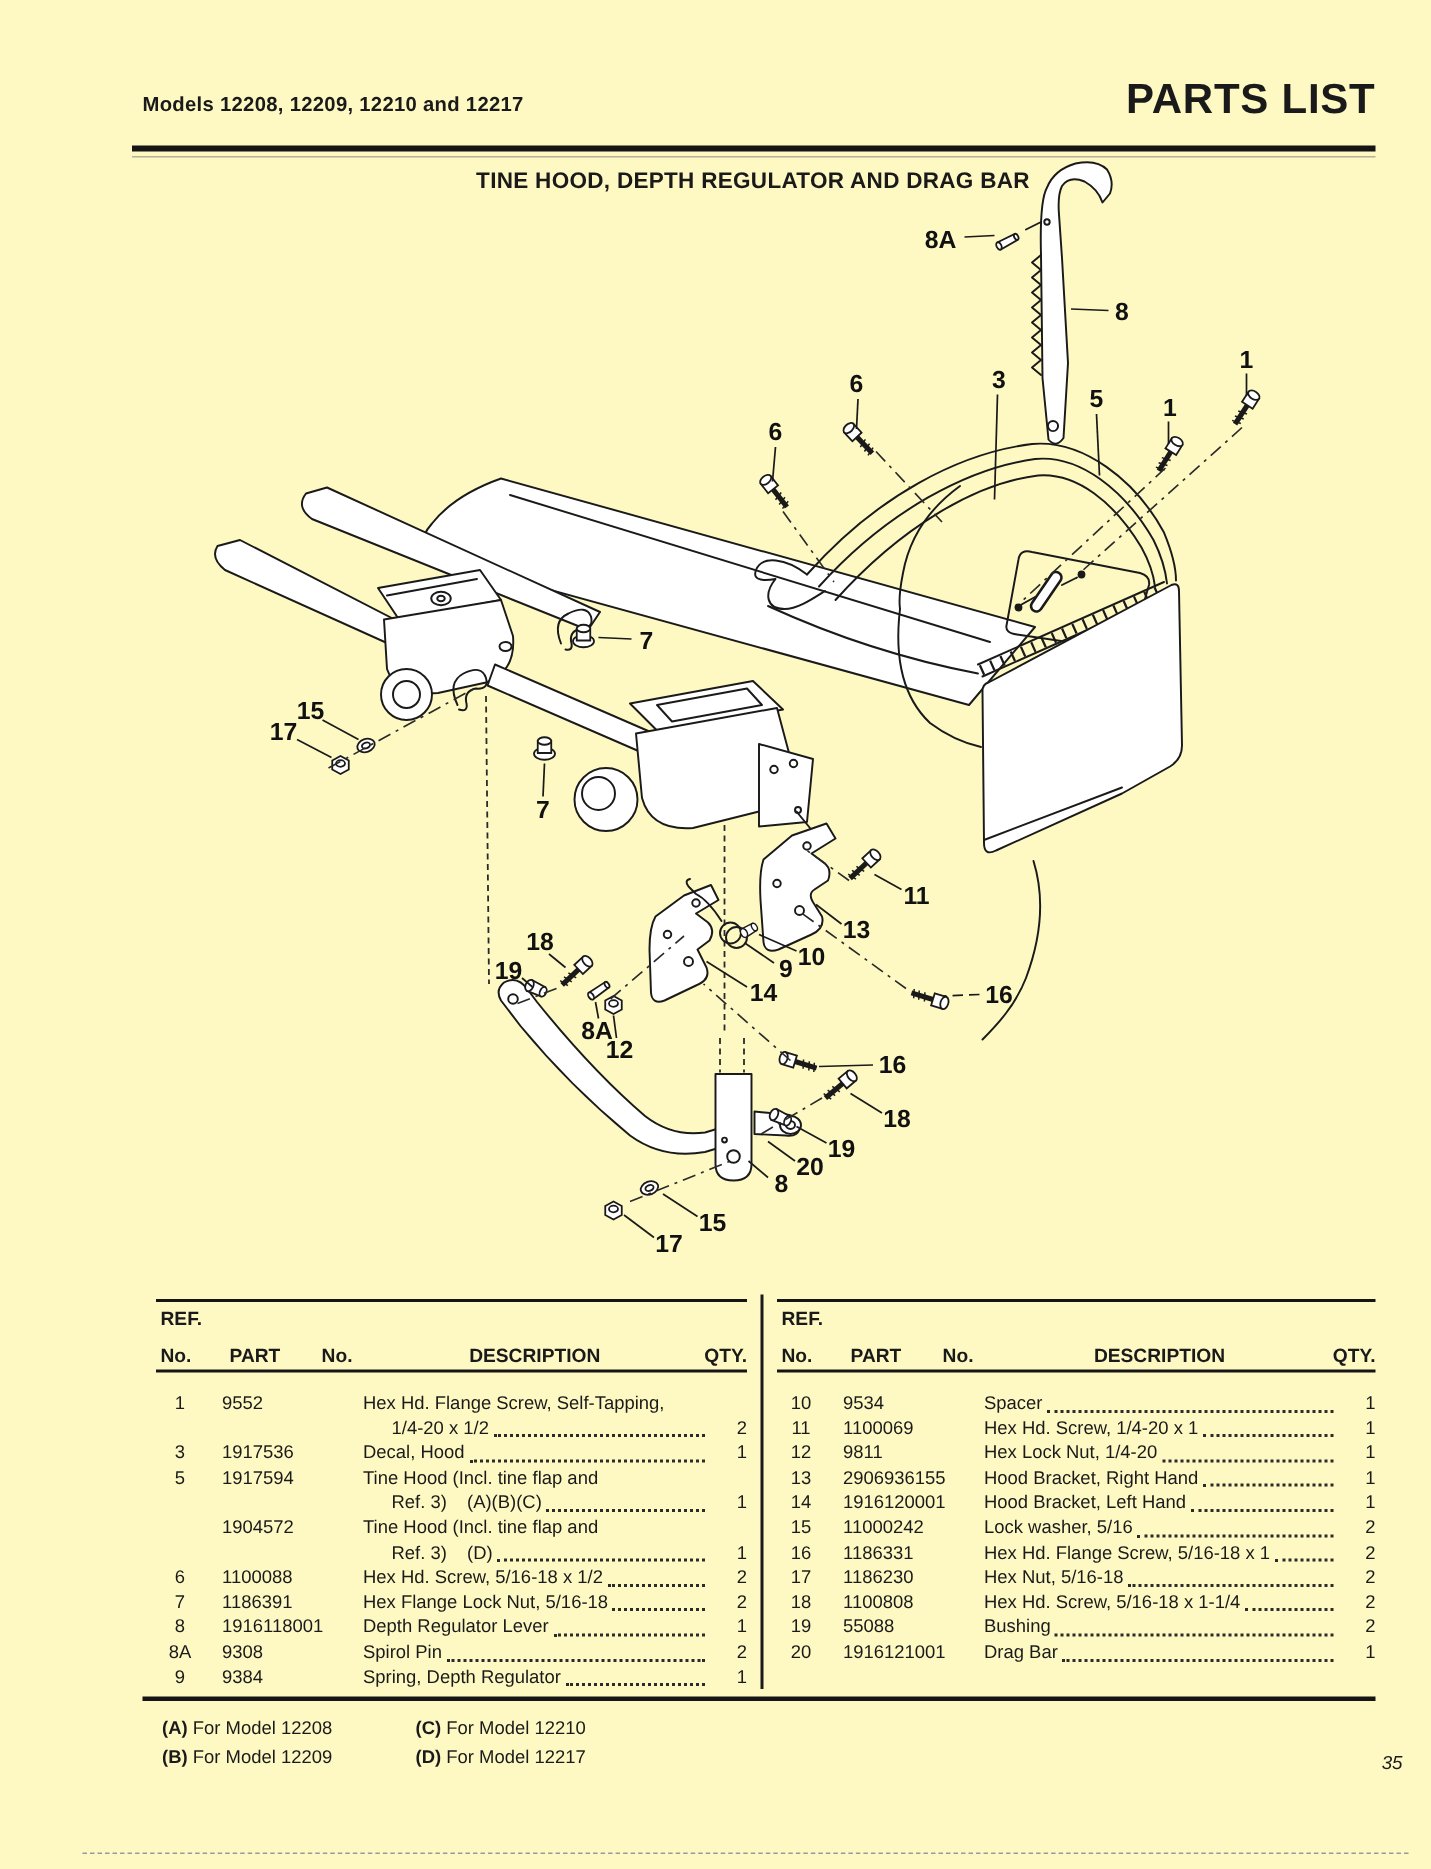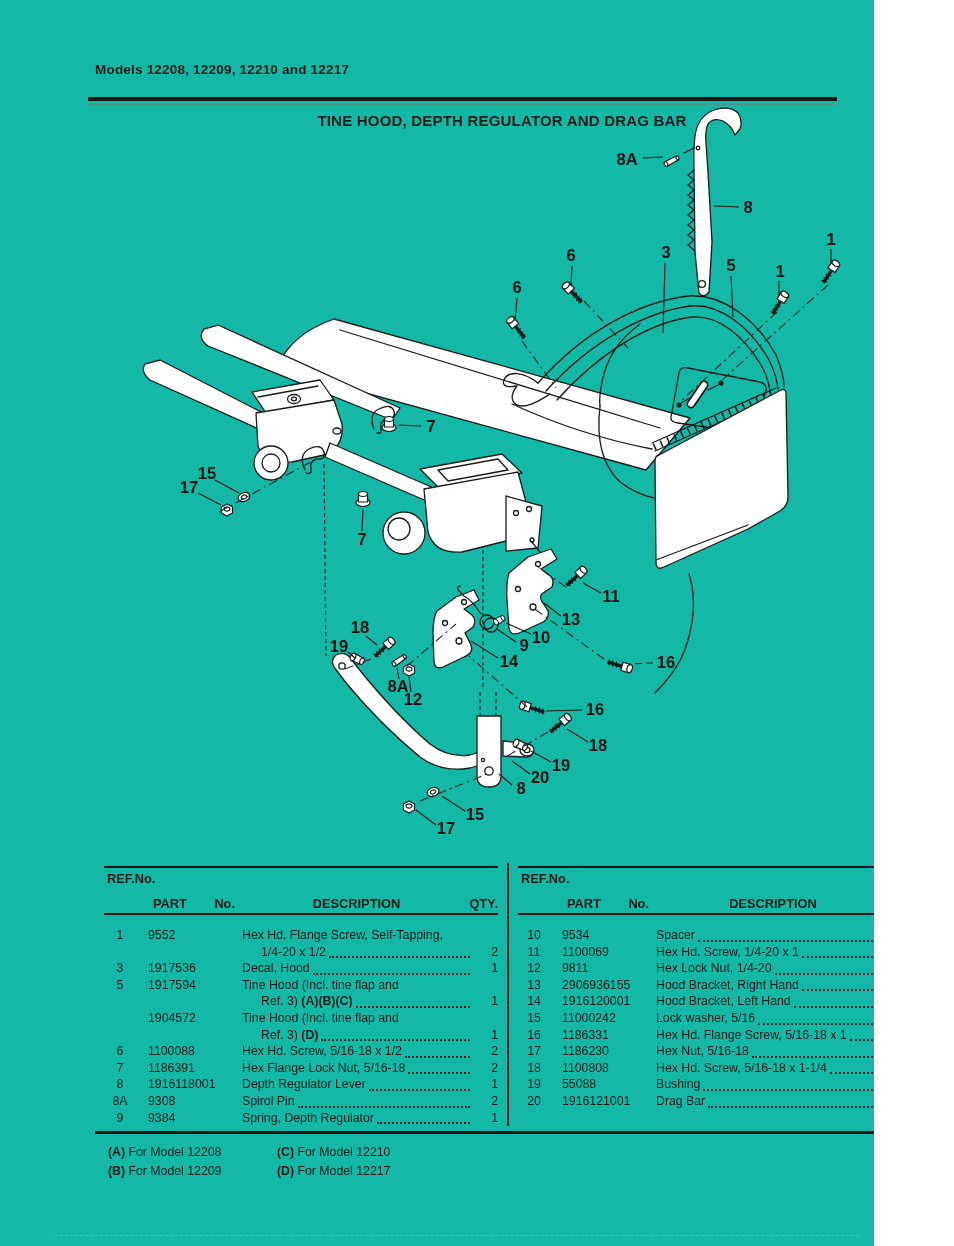--- a/index.html
+++ b/index.html
@@ -1,16 +1,16 @@
 <!DOCTYPE html>
 <html><head>
 <meta charset="utf-8">
 <style>
   html,body{margin:0;padding:0;background:#fff;}
-  .page{position:relative;width:874px;height:1246px;background:#14b8a6;overflow:hidden;
+  .page{position:relative;width:954px;height:1246px;background:#fef9c3;overflow:hidden;
         font-family:"Liberation Sans",sans-serif;color:#1a1a1a;}
   .models{position:absolute;left:95px;top:62px;font-size:13.5px;font-weight:700;letter-spacing:.2px;}
   .parts-list{position:absolute;right:37px;top:50px;font-size:28px;font-weight:700;letter-spacing:.5px;}
   .hrule{position:absolute;left:88px;right:37px;top:97px;height:3.5px;background:#151515;}
   .hrule-sub{position:absolute;left:88px;right:37px;top:104px;height:1px;background:#777;opacity:.55;}
   .diagram-title{position:absolute;left:0;top:112px;width:1004px;text-align:center;
         font-size:15px;font-weight:700;letter-spacing:.2px;}
   svg.diagram{position:absolute;left:0;top:0;width:954px;height:1246px;}
   svg .ln{fill:none;stroke:#1a1a1a;stroke-width:1.3;stroke-linecap:round;stroke-linejoin:round;}
   svg .wh{fill:#ffffff;stroke:#1a1a1a;stroke-width:1.3;stroke-linejoin:round;}
@@ -20,48 +20,49 @@
   svg .dsh{fill:none;stroke:#2a2a2a;stroke-width:1.2;stroke-dasharray:4 3;}
   svg .ldr{stroke:#1a1a1a;stroke-width:1.15;}
   svg .ldr.dash{stroke-dasharray:7 4;}
   svg .rungs{stroke:#1a1a1a;stroke-width:7;stroke-dasharray:1.5 6;}
   svg text.co{font-family:"Liberation Sans",sans-serif;font-size:16.5px;font-weight:700;fill:#111;}
   .ptable{position:absolute;top:866px;font-size:12.3px;}
   .ptable.tleft{left:104px;width:394px;}
   .ptable.tright{left:518px;width:399px;}
   .thead{display:flex;border-top:2.6px solid #151515;border-bottom:2.6px solid #151515;
          height:40px;padding:3px 0 2px 0;font-weight:700;font-size:12.8px;}
-  .th-ref{width:46px;display:flex;flex-direction:row;justify-content:space-between;padding-left:3px;}
+  .th-ref{width:46px;display:flex;flex-direction:column;justify-content:space-between;padding-left:3px;}
   .th-part{width:82px;display:flex;flex-direction:row;justify-content:space-between;align-items:flex-end;padding-right:14px;}
   .th-desc{flex:1;align-self:flex-end;text-align:center;}
   .th-qty{width:34px;align-self:flex-end;text-align:right;}
   .rows{margin-top:13px;}
   .tline{display:flex;align-items:baseline;height:16.6px;white-space:nowrap;}
   .c-ref{width:32px;text-align:center;flex:none;}
   .c-part{width:94px;padding-left:12px;flex:none;}
   .c-desc{flex:0 0 auto;}
-  .c-desc b{font-weight:700;}
+  .c-desc b{font-weight:400;margin-left:10px;}
   .ind{padding-left:19px;}
   .dots{flex:1 1 8px;min-width:8px;border-bottom:2px dotted #2b2b2b;margin:0 4px 3px 3px;align-self:flex-end;}
   .c-qty{width:24px;text-align:right;flex:none;}
   .vdivider{position:absolute;left:507px;top:863px;width:1.6px;height:263px;background:#1a1a1a;}
   .bottomrule{position:absolute;left:95px;top:1131px;width:822px;height:2.6px;background:#151515;}
   .footcol{position:absolute;top:1143px;font-size:12.3px;line-height:18.5px;}
   .footcol.c1{left:108px;}
   .footcol.c2{left:277px;}
   .footcol b{font-weight:700;}
   .page-number{position:absolute;left:905px;top:1168px;width:30px;text-align:right;font-size:12.5px;font-style:italic;}
   .scanline{position:absolute;left:55px;right:15px;top:1235px;border-top:1.6px dashed #9a9a9a;}
 </style>
 </head>
 <body>
 
 <div class="page">
 
   <div class="models">Models 12208, 12209, 12210 and 12217</div>
+  <div class="parts-list">PARTS LIST</div>
   <div class="hrule"></div>
   <div class="hrule-sub"></div>
   <div class="diagram-title">TINE HOOD, DEPTH REGULATOR AND DRAG BAR</div>
 
   <svg class="diagram" viewBox="0 0 954 1246">
     <defs>
       <g id="f-screw">
         <line x1="-1" y1="0" x2="14" y2="0" stroke-width="3.4"></line>
         <line x1="4" y1="-3" x2="5.5" y2="3" stroke-width="1"></line>
         <line x1="8" y1="-3" x2="9.5" y2="3" stroke-width="1"></line>

